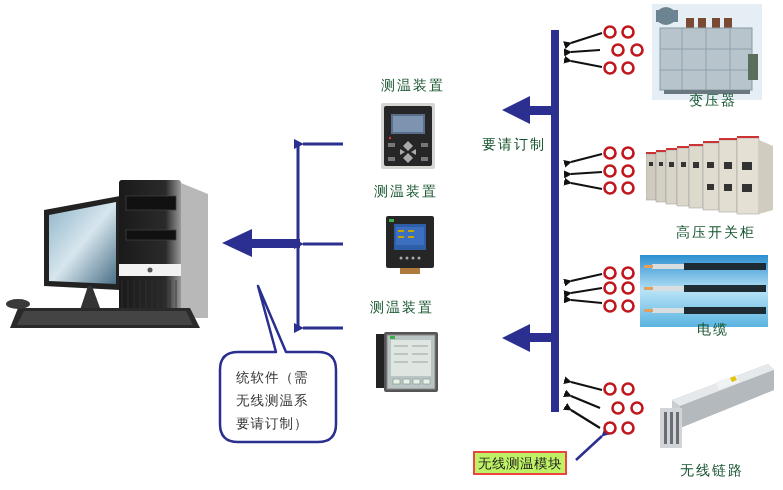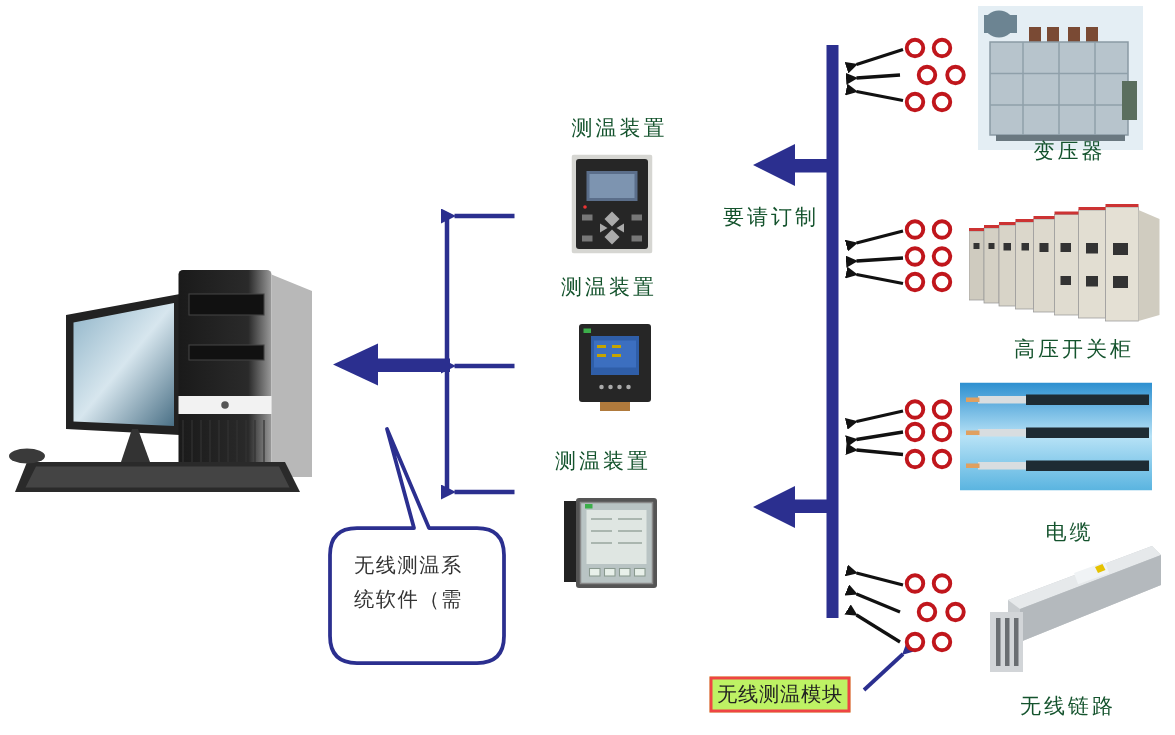--- a/index.html
+++ b/index.html
@@ -209,22 +209,23 @@
       <rect x="27" y="47" width="7" height="5"></rect>
       <rect x="37" y="47" width="7" height="5"></rect>
       <rect x="47" y="47" width="7" height="5"></rect>
     </g>
   <rect x="14" y="4" width="5" height="3" fill="#3cae4a"></rect>
 </svg>
 
 <div class="lbl" style="left:482px;top:136px">要请订制</div>
 
 <div class="callout-text">
+  <div>统软件（需</div>
   <div>无线测温系</div>
-  <div>统软件（需</div>
+  <div>要请订制）</div>
 </div>
 
 <div class="module-box">无线测温模块</div>
 
 <svg class="abs" style="left:652px;top:4px" width="110" height="96" viewBox="0 0 110 96">
   <rect x="0" y="0" width="110" height="96" fill="#e4eef4"></rect>
   <ellipse cx="14" cy="12" rx="10" ry="9" fill="#6c8492"></ellipse>
   <rect x="4" y="6" width="22" height="12" fill="#6c8492"></rect>
   <g fill="#7a4a34">
       <rect x="34" y="14" width="8" height="10"></rect>
@@ -297,21 +298,21 @@
       <rect x="12" y="9" width="32" height="5" fill="#d8dde0"></rect>
       <rect x="4" y="10" width="9" height="3" fill="#e0a060"></rect>
     <rect x="44" y="30" width="82" height="7" fill="#1e2b33"></rect>
       <rect x="12" y="31" width="32" height="5" fill="#d8dde0"></rect>
       <rect x="4" y="32" width="9" height="3" fill="#e0a060"></rect>
     <rect x="44" y="52" width="82" height="7" fill="#1e2b33"></rect>
       <rect x="12" y="53" width="32" height="5" fill="#d8dde0"></rect>
       <rect x="4" y="54" width="9" height="3" fill="#e0a060"></rect>
   </g>
 </svg>
-<div class="lbl" style="left:697px;top:346px">电缆</div>
+<div class="lbl" style="left:697px;top:321px">电缆</div>
 
 <svg class="abs" style="left:656px;top:360px" width="120" height="90" viewBox="0 0 120 90">
   <path d="M16,40 L112,4 L118,10 L118,30 L24,68 L16,62 Z" fill="#c9cdd0"></path>
   <path d="M16,40 L112,4 L118,10 L24,46 Z" fill="#e6e9eb"></path>
   <path d="M24,46 L118,10 L118,30 L24,68 Z" fill="#b4b9bd"></path>
   <rect x="60" y="22" width="22" height="8" transform="rotate(-20 60 22)" fill="#f0f3f5"></rect>
   <path d="M74,18 l5,-2 2,4 -5,2Z" fill="#e6c200"></path>
   <rect x="4" y="48" width="22" height="40" fill="#d2d5d8"></rect>
   <g fill="#6a6e72">
       <rect x="8" y="52" width="3" height="32"></rect>

